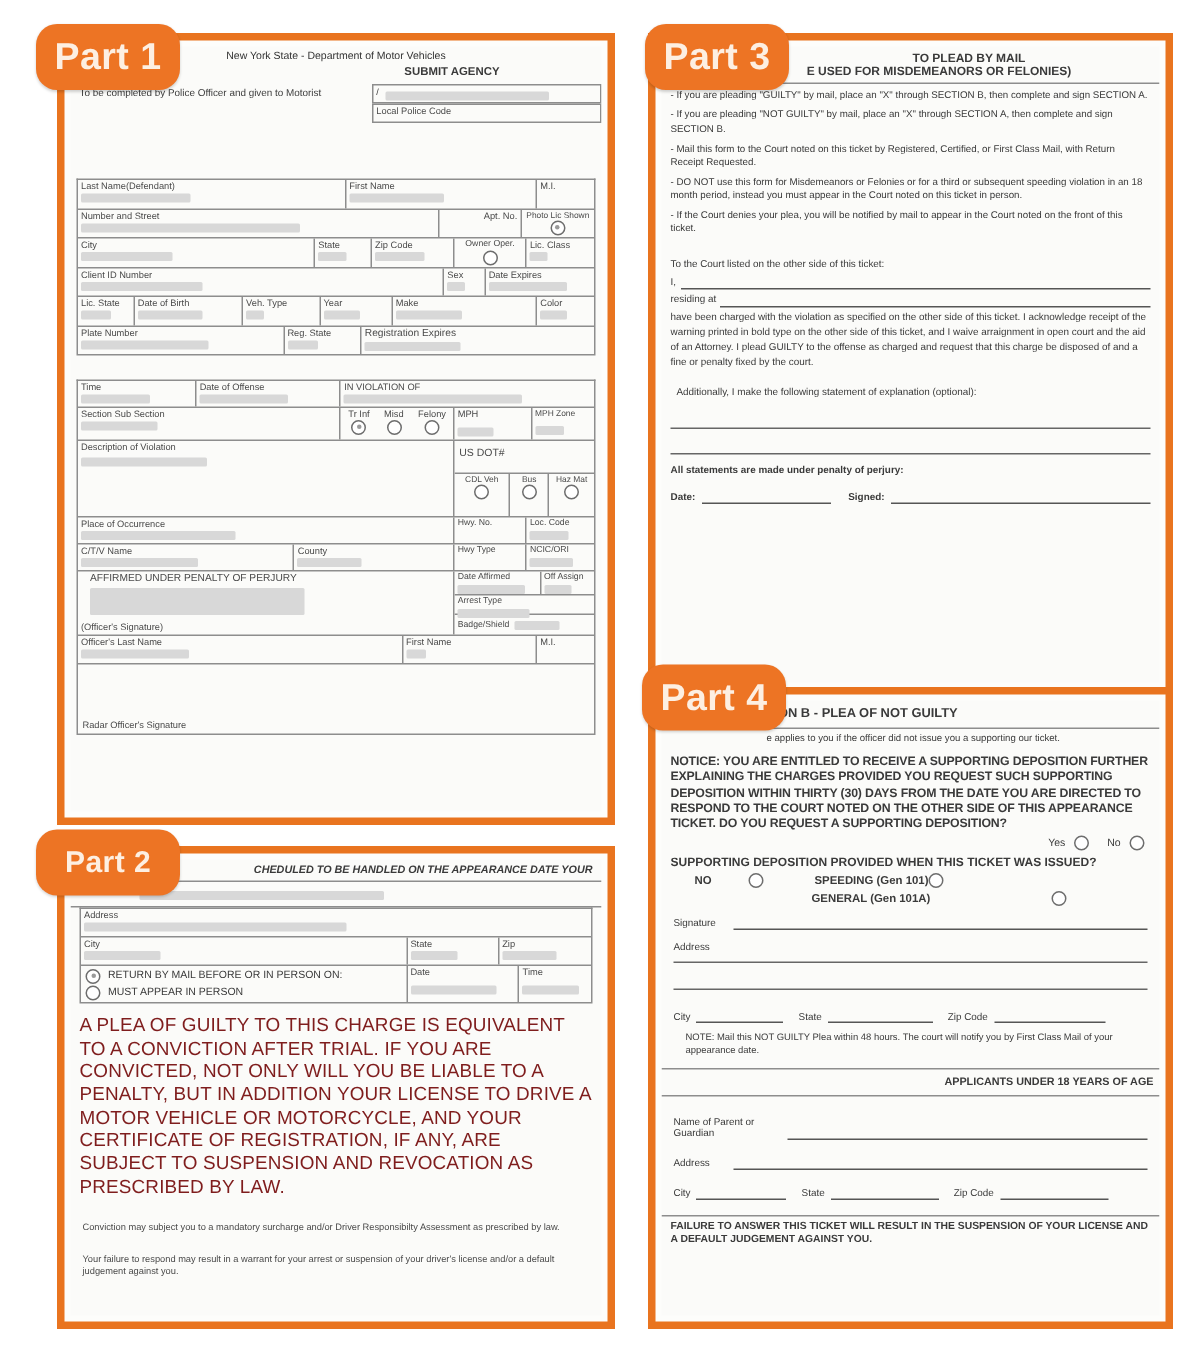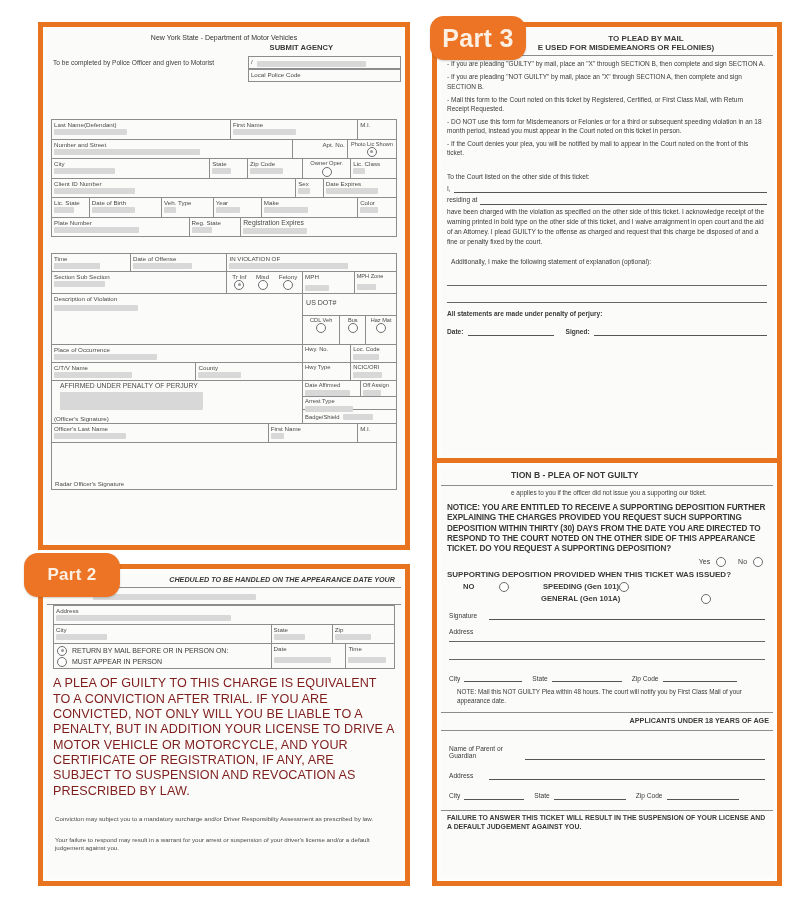--- a/index.html
+++ b/index.html
@@ -36,21 +36,21 @@
     color:#FDEFE2;
     font-weight:bold;
     border-radius:14px;
     display:flex;align-items:center;justify-content:center;
     letter-spacing:.3px;
     box-shadow:0 1px 2px rgba(0,0,0,.18);
     z-index:40;
     user-select:none;
   }
   #badge-1{left:24px;top:16px;width:96px;height:44px;font-size:25px;}
-  #badge-2{left:24px;top:553px;width:96px;height:44px;font-size:17px;}
+  #badge-2{left:24px;top:553px;width:96px;height:44px;font-size:20px;}
   #badge-3{left:430px;top:16px;width:96px;height:44px;font-size:25px;}
   #badge-4{left:428px;top:443px;width:96px;height:44px;font-size:25px;}
 
   
   .doc{
     position:absolute;inset:0;
     font-size:6.3px;line-height:1.15;
     color:#3a3a3a;
   }
   .row{display:flex;border-bottom:1px solid #8d8d8d;box-sizing:border-box;}
@@ -409,20 +409,21 @@
           <div class="row" style="border-bottom:1px solid #8d8d8d;">
             <div class="cell p1-bigempty" style="width:100%;position:relative;">
               <span class="lab" style="position:absolute;left:3px;bottom:2px;">Radar Officer's Signature</span>
             </div>
           </div>
         </div>
 
       </div>
     </div>
   </div>
+  <div class="badge" id="badge-1">Part 1</div>
 
   <div class="panel" id="panel-2">
     <div class="panel-inner">
       <div class="doc">
 
         <div class="p2-head">CHEDULED TO BE HANDLED ON THE APPEARANCE DATE YOUR</div>
 
         <div style="height:16px;border-bottom:1px solid #8d8d8d;position:relative;">
           <span class="redact" style="position:absolute;left:46px;top:5px;width:46%;"></span>
         </div>
@@ -605,14 +606,15 @@
           <span class="line" style="max-width:72px;"></span>
           <span style="margin-left:6px;">Zip Code</span>
           <span class="line" style="max-width:72px;"></span>
         </div>
 
         <div class="p4-fail" style="margin-top:10px;">FAILURE TO ANSWER THIS TICKET WILL RESULT IN THE SUSPENSION OF YOUR LICENSE AND A DEFAULT JUDGEMENT AGAINST YOU.</div>
 
       </div>
     </div>
   </div>
+  <div class="badge" id="badge-4">Part 4</div>
 
 </div>
 
 </body></html>

